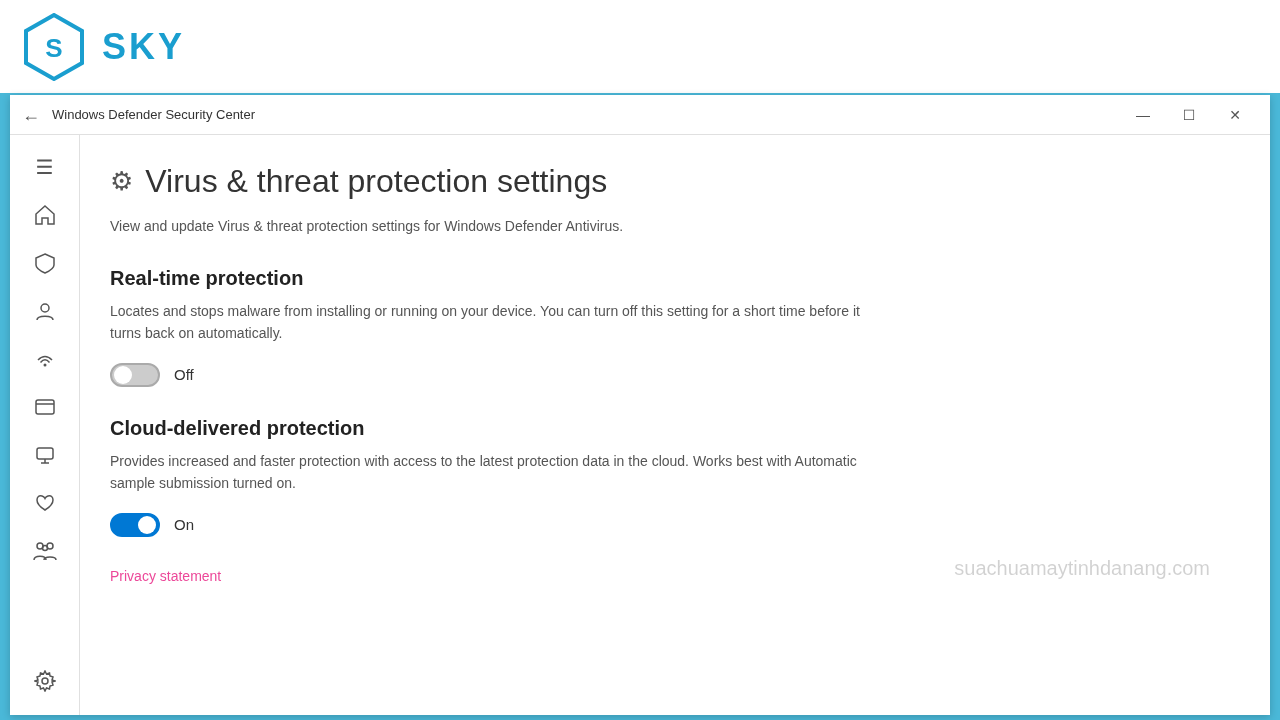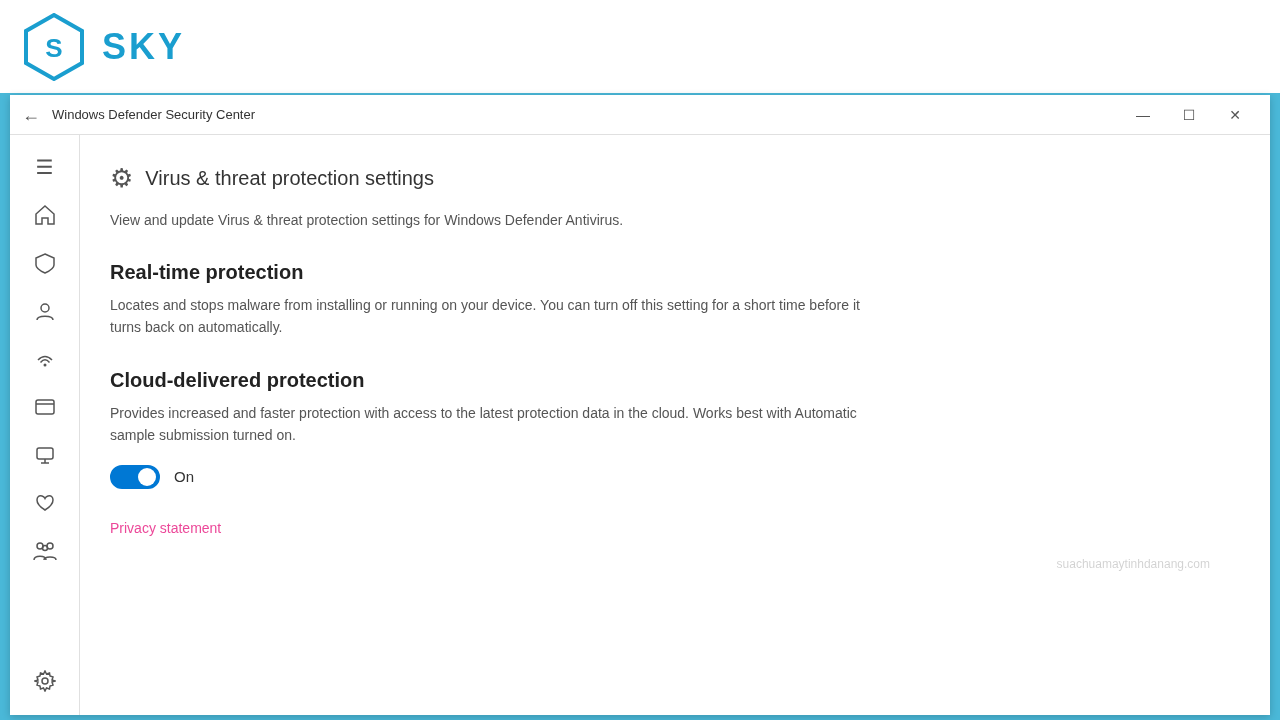--- a/index.html
+++ b/index.html
@@ -144,21 +144,21 @@
       display: flex;
       align-items: center;
       gap: 12px;
       margin-bottom: 10px;
     }
     .page-title-icons {
       font-size: 26px;
       color: #555;
     }
     .page-title-text {
-      font-size: 20px;
+      font-size: 32px;
       font-weight: 300;
       color: #333;
     }
     .page-subtitle {
       font-size: 14px;
       color: #555;
       line-height: 1.5;
       margin-bottom: 30px;
       max-width: 780px;
       margin-top: 16px;
@@ -229,22 +229,22 @@
       color: #ec4899;
       font-size: 14px;
       text-decoration: none;
       cursor: pointer;
     }
 
     
     .watermark {
       position: absolute;
       right: 60px;
-      bottom: 144px;
-      font-size: 12px;
+      bottom: 135px;
+      font-size: 20px;
       color: rgba(0,0,0,0.18);
       pointer-events: none;
       white-space: nowrap;
     }
   </style>
 </head>
 <body>
 
 <div class="brand-bar">
   <div class="brand-logo">
@@ -339,20 +339,26 @@
       <div class="page-title-row">
         <span class="page-title-icons">⚙</span>
         <span class="page-title-text">Virus &amp; threat protection settings</span>
       </div>
       <p class="page-subtitle">View and update Virus &amp; threat protection settings for Windows Defender Antivirus.</p>
 
       
       <div class="section-gap">
         <div class="section-title">Real-time protection</div>
         <p class="section-desc">Locates and stops malware from installing or running on your device. You can turn off this setting for a short time before it turns back on automatically.</p>
+        <div class="toggle-row">
+          <div class="toggle-switch off">
+            <div class="toggle-knob"></div>
+          </div>
+          <span class="toggle-label">Off</span>
+        </div>
       </div>
 
       
       <div class="section-gap">
         <div class="section-title">Cloud-delivered protection</div>
         <p class="section-desc">Provides increased and faster protection with access to the latest protection data in the cloud.  Works best with Automatic sample submission turned on.</p>
         <div class="toggle-row">
           <div class="toggle-switch on">
             <div class="toggle-knob"></div>
           </div>

